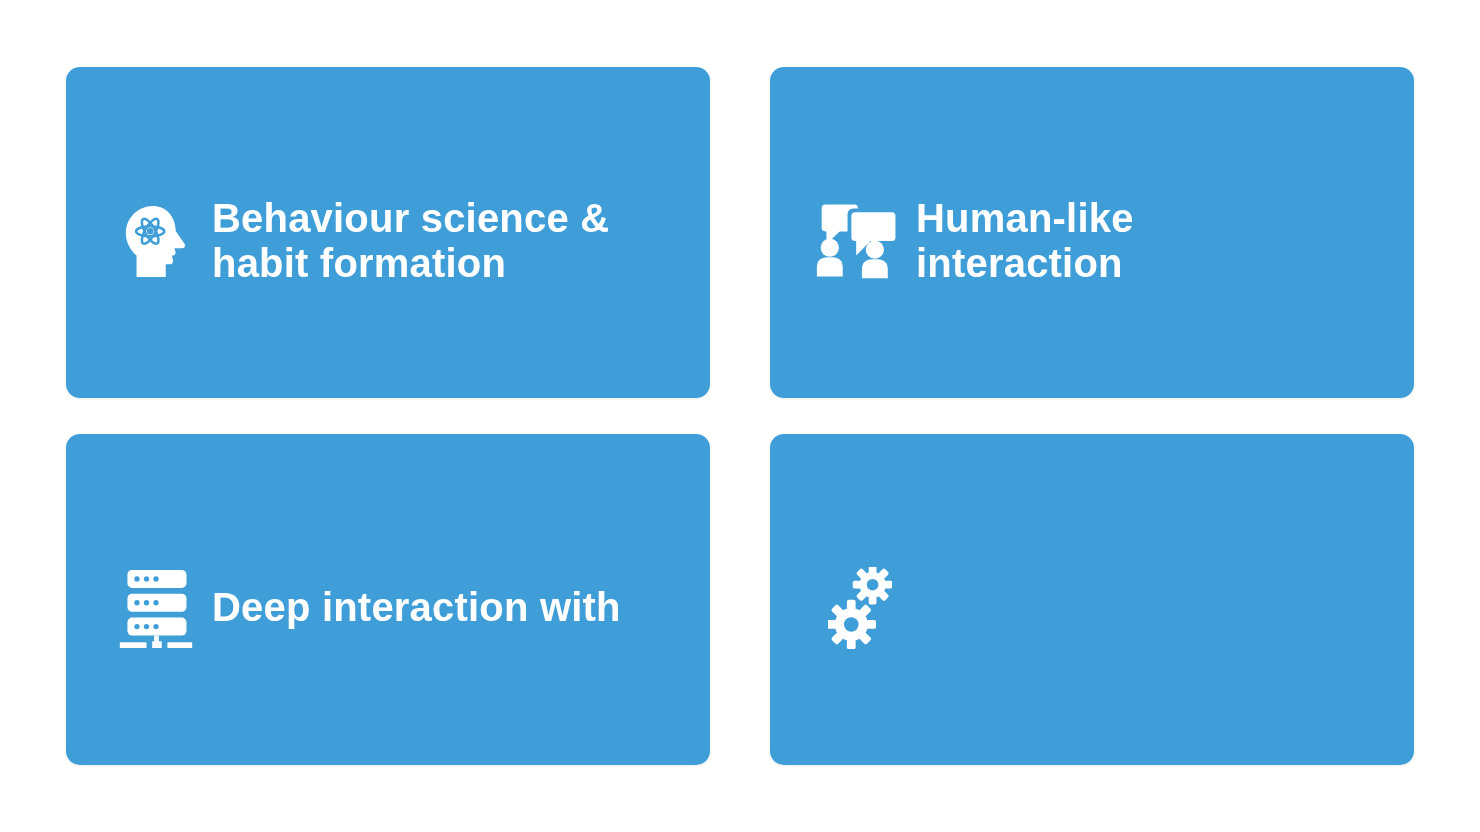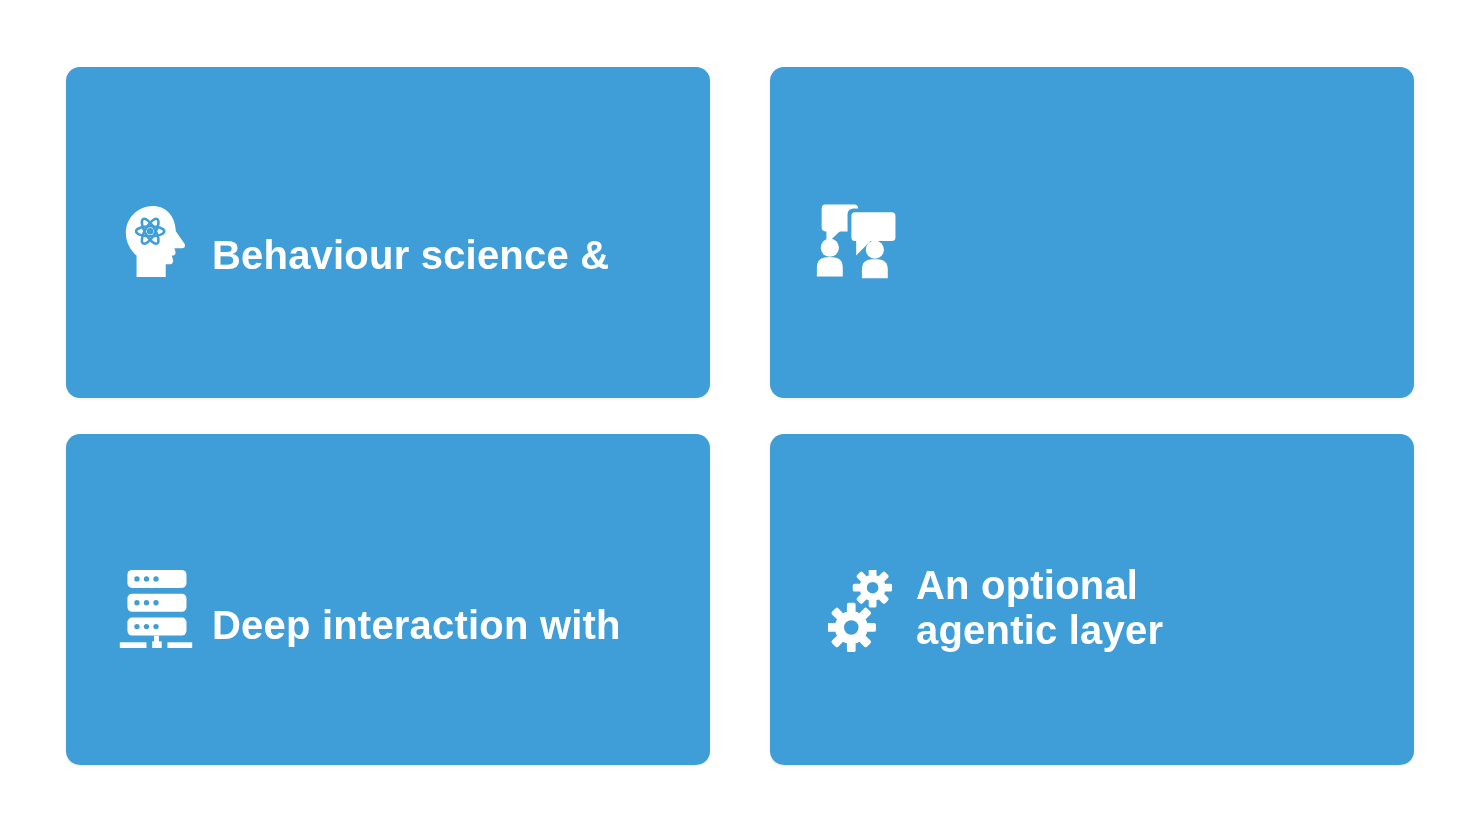--- a/index.html
+++ b/index.html
@@ -23,21 +23,21 @@
     column-gap:60px;row-gap:36px;
   }
   .card{
     background:var(--card-color);
     border-radius:14px;
     display:flex;align-items:center;
     padding:0 16px 0 42px;
     box-shadow:0 1px 3px rgba(0,0,0,0.08);
   }
   .card-inner{
-    display:flex;align-items:flex-end;
+    display:flex;align-items:center;
     transform:translateY(8px);
     min-width:0;
   }
   .icon-box{
     width:96px;flex:0 0 96px;
     display:flex;align-items:center;justify-content:center;
   }
   .title{
     color:var(--text-color);
     font-size:40px;font-weight:700;line-height:1.12;
@@ -76,20 +76,21 @@
           <g>
             <ellipse class="ic-blue-stroke" cx="30" cy="28" rx="14.5" ry="5.2" stroke-width="2.6"></ellipse>
             <ellipse class="ic-blue-stroke" cx="30" cy="28" rx="14.5" ry="5.2" stroke-width="2.6" transform="rotate(60 30 28)"></ellipse>
             <ellipse class="ic-blue-stroke" cx="30" cy="28" rx="14.5" ry="5.2" stroke-width="2.6" transform="rotate(120 30 28)"></ellipse>
             <circle class="ic-blue" cx="30" cy="28" r="3.4"></circle>
           </g>
         </svg>
       </div>
       <div class="title">
         <div>Behaviour science &amp;</div>
+        <div>habit formation</div>
       </div>
     </div>
   </div>
 
   <div class="card">
     <div class="card-inner">
       <div class="icon-box">
         <svg width="92" height="78" viewBox="0 0 96 80" aria-hidden="true">
 
           <rect class="ic-white" x="8" y="2" width="38" height="28" rx="4"></rect>
@@ -100,20 +101,24 @@
 
           <rect class="ic-white" x="39" y="10" width="46" height="30" rx="4"></rect>
           <path class="ic-white" d="M44 38 L44 55 L61 38 Z"></path>
 
           <circle class="ic-white" cx="16.5" cy="47" r="9.5"></circle>
           <path class="ic-white" d="M3 77 L3 68 Q3 57 14 57 L19 57 Q30 57 30 68 L30 77 Z"></path>
 
           <circle class="ic-white" cx="63.5" cy="49" r="9.5"></circle>
           <path class="ic-white" d="M50 79 L50 70 Q50 59 61 59 L66 59 Q77 59 77 70 L77 79 Z"></path>
         </svg>
+      </div>
+      <div class="title">
+        <div>Human-like</div>
+        <div>interaction</div>
       </div>
     </div>
   </div>
 
   <div class="card">
     <div class="card-inner">
       <div class="icon-box">
         <svg width="80" height="80" viewBox="0 0 84 84" aria-hidden="true">
           <g class="ic-white">
             <rect x="12" y="2" width="62" height="19" rx="5"></rect>
@@ -172,20 +177,16 @@
               <rect x="-4.5" y="-25.5" width="9" height="10" rx="2" transform="rotate(180)"></rect>
               <rect x="-4.5" y="-25.5" width="9" height="10" rx="2" transform="rotate(225)"></rect>
               <rect x="-4.5" y="-25.5" width="9" height="10" rx="2" transform="rotate(270)"></rect>
               <rect x="-4.5" y="-25.5" width="9" height="10" rx="2" transform="rotate(315)"></rect>
               <circle r="17"></circle>
             </g>
             <circle class="ic-blue" r="7.5"></circle>
           </g>
         </svg>
       </div>
-      <div class="title">
-        <div>An optional</div>
-        <div>agentic layer</div>
-      </div>
     </div>
   </div>
 
 </div>
 
 </body></html>

